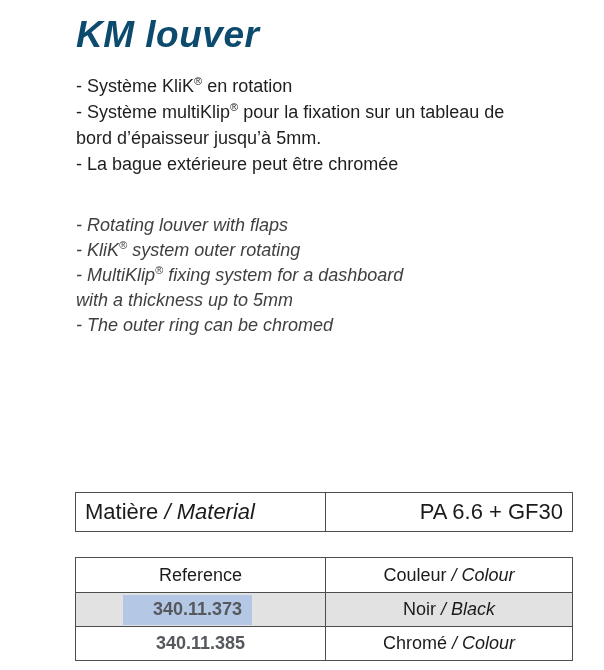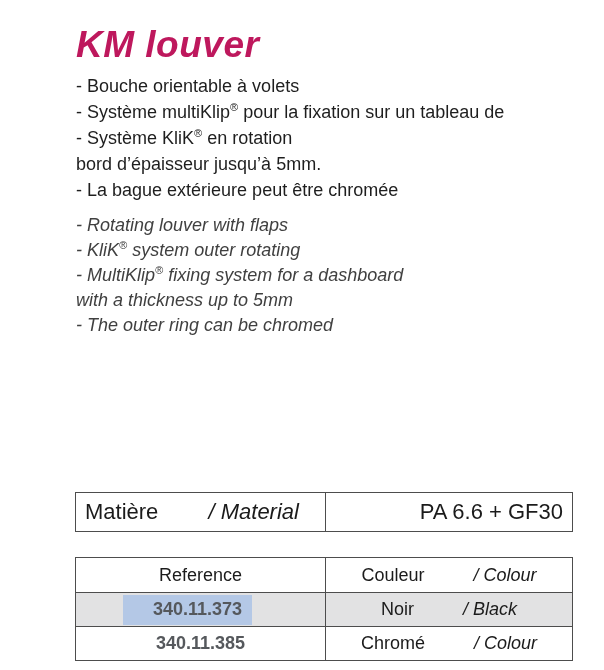--- a/index.html
+++ b/index.html
@@ -8,35 +8,35 @@
     background:#ffffff;
     font-family:"Liberation Sans", sans-serif;
     color:#1b1b1b;
     position:relative;
     overflow:hidden;
   }
   .page { position:absolute; inset:0; background:#ffffff; }
 
   .title {
     position:absolute;
-    left:76px; top:24px;
+    left:76px; top:14px;
     font-size:37px;
     font-style:italic;
     letter-spacing:0.5px;
-    color:#be185d;
+    color:#0c4a6e;
     white-space:nowrap;
   }
 
   .desc { position:absolute; left:76px; font-size:18px; }
   .desc .line { white-space:nowrap; }
   .fr-block { top:73px; line-height:26px; color:#1e1e1e; }
   .en-block { top:213px; line-height:25px; font-style:italic; color:#404040; }
   sup.reg { font-size:11px; vertical-align:super; line-height:0; }
 
-  .it { font-style:italic;margin-left:44px; }
+  .it { font-style:italic; }
 
   .tbl-material {
     position:absolute; left:75px; top:492px;
     width:498px; height:40px;
     border:1px solid #4d4d4d;
     display:flex;
     font-size:22px;
     background:#ffffff;
   }
   .tbl-material .cell-left {
@@ -75,23 +75,22 @@
   }
 </style>
 </head>
 <body>
 
 <div class="page">
 
   <h1 class="title">KM louver</h1>
 
   <div class="desc fr-block">
-    <div class="line"><span>- Bouche orientable à volets</span><sup class="reg"></sup><span></span></div>
+    <div class="line"><span>- Système KliK</span><sup class="reg">®</sup><span> en rotation</span></div>
     <div class="line"><span>- Système multiKlip</span><sup class="reg">®</sup><span> pour la fixation sur un tableau de</span></div>
-    <div class="line"><span>- Système KliK</span><sup class="reg">®</sup><span> en rotation</span></div>
     <div class="line"><span>bord d’épaisseur jusqu’à 5mm.</span><sup class="reg"></sup><span></span></div>
     <div class="line"><span>- La bague extérieure peut être chromée</span><sup class="reg"></sup><span></span></div>
   </div>
 
   <div class="desc en-block">
     <div class="line"><span>- Rotating louver with flaps</span><sup class="reg"></sup><span></span></div>
     <div class="line"><span>- KliK</span><sup class="reg">®</sup><span> system outer rotating</span></div>
     <div class="line"><span>- MultiKlip</span><sup class="reg">®</sup><span> fixing system for a dashboard</span></div>
     <div class="line"><span>with a thickness up to 5mm</span><sup class="reg"></sup><span></span></div>
     <div class="line"><span>- The outer ring can be chromed</span><sup class="reg"></sup><span></span></div>

